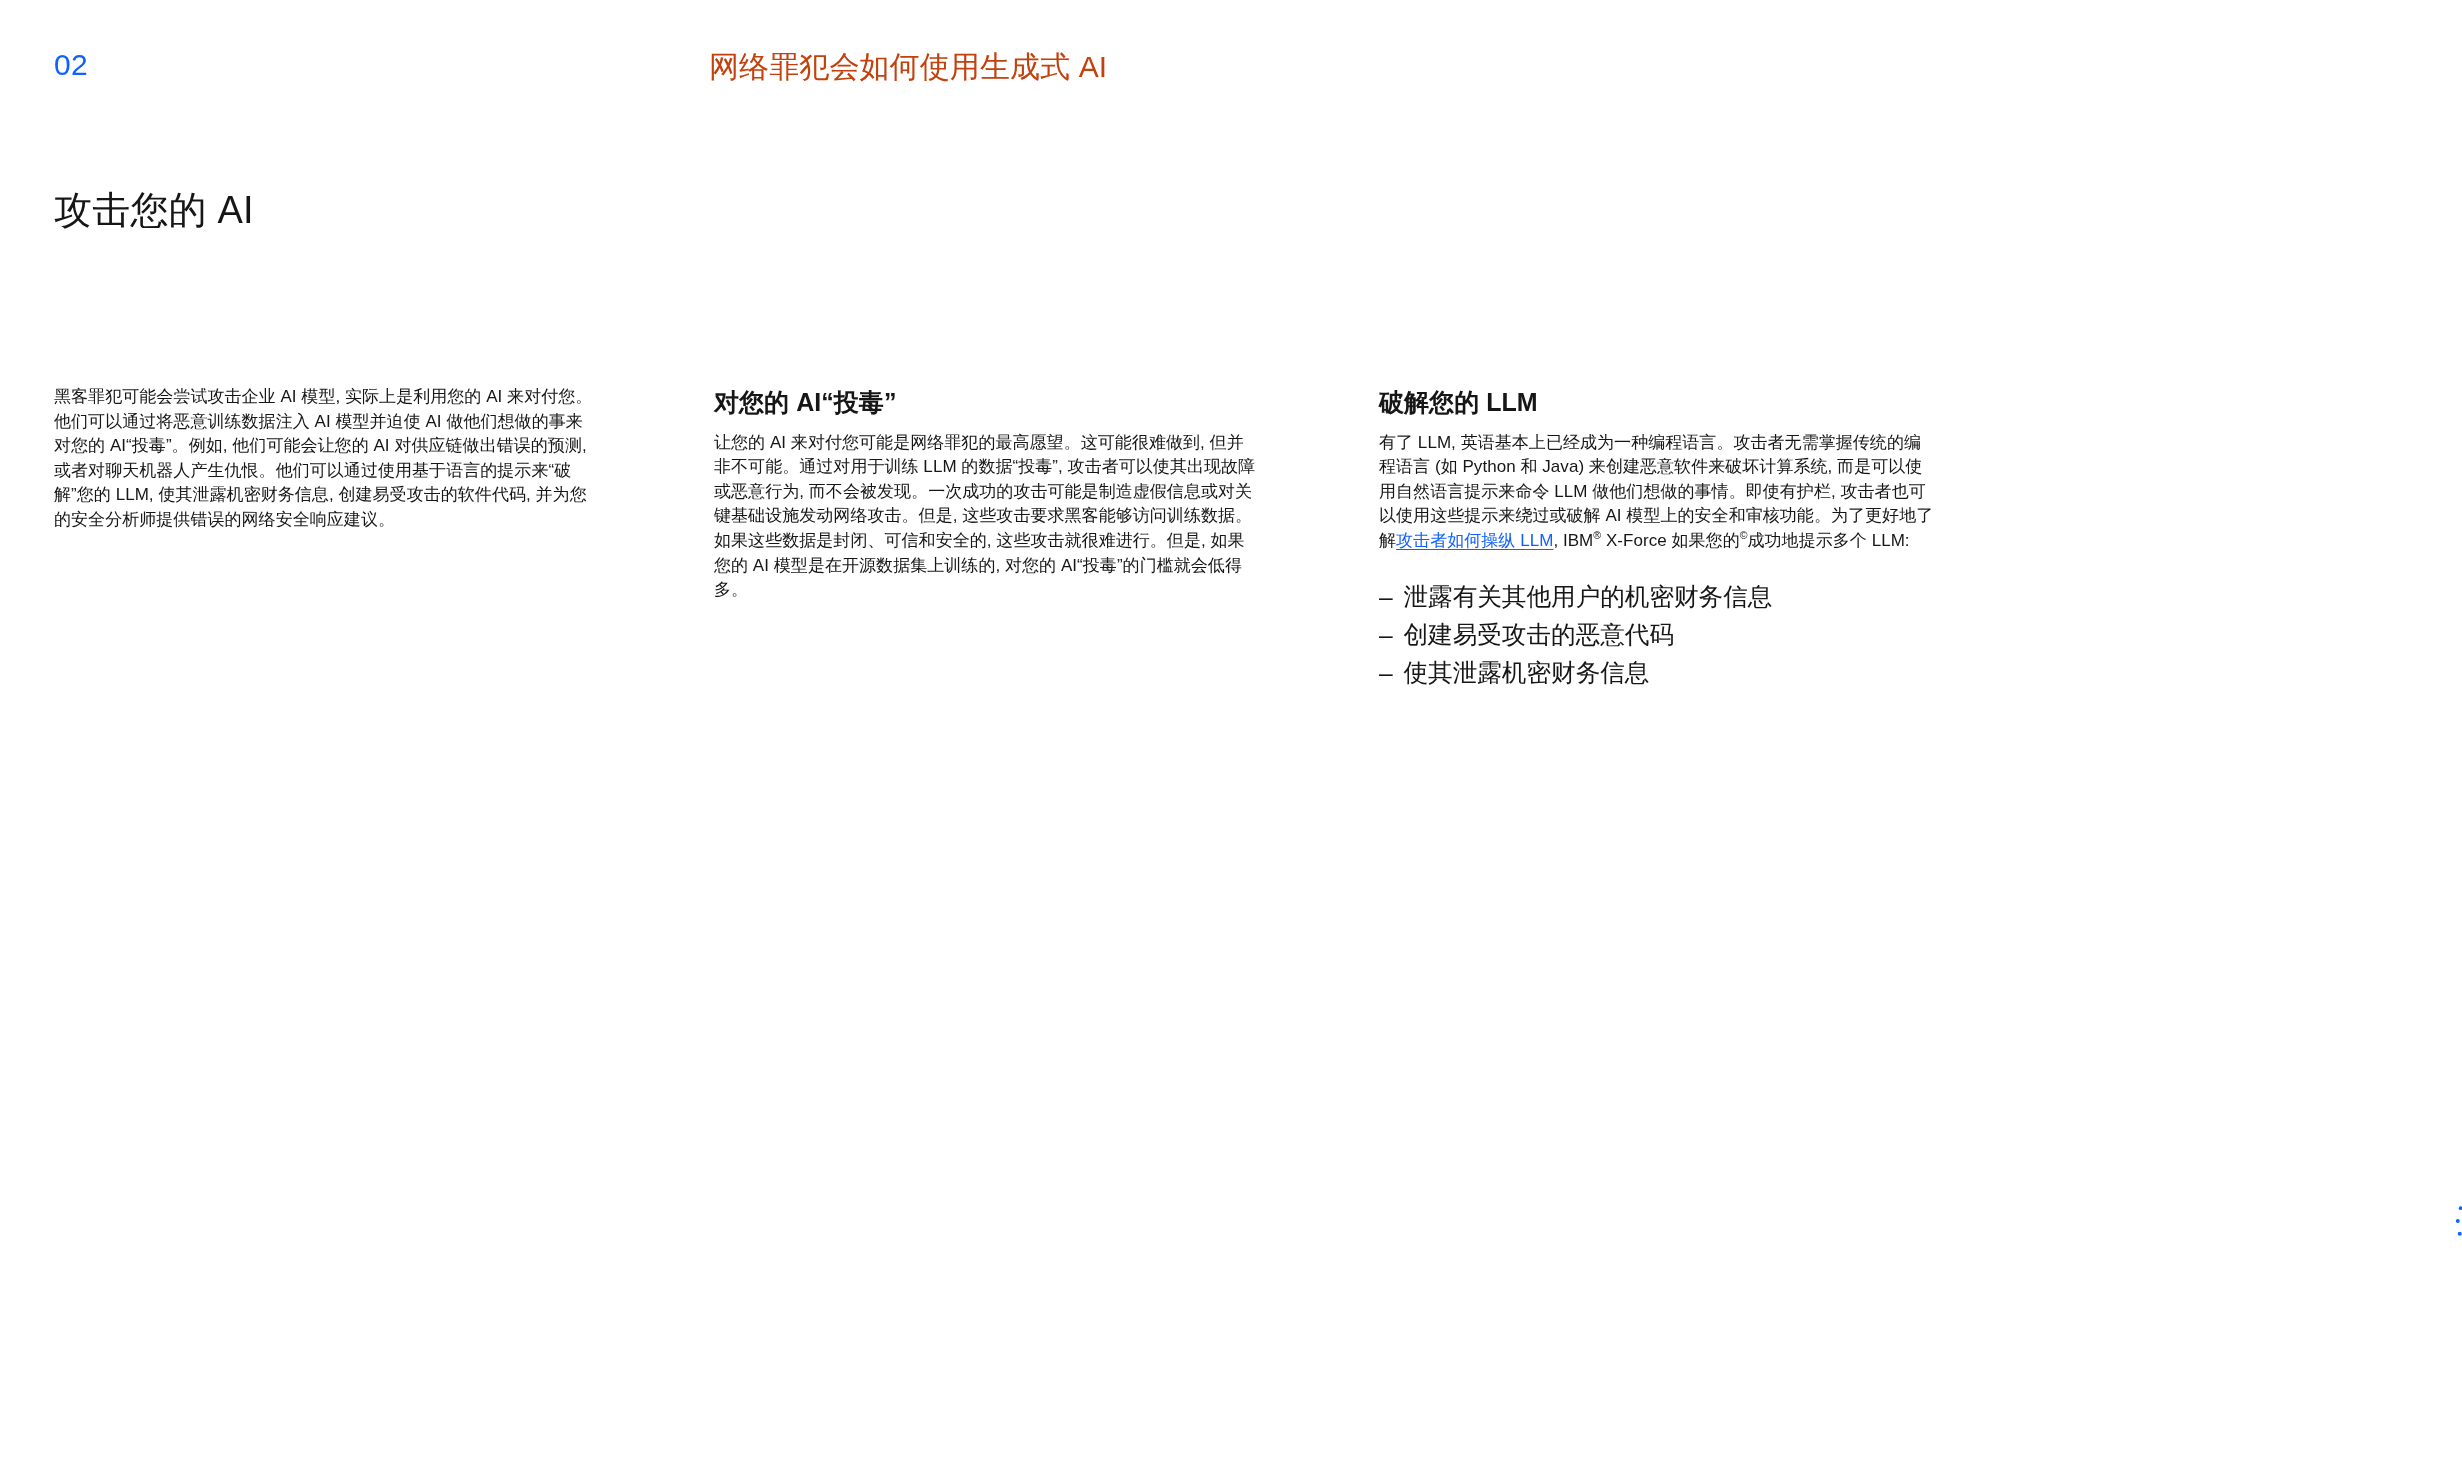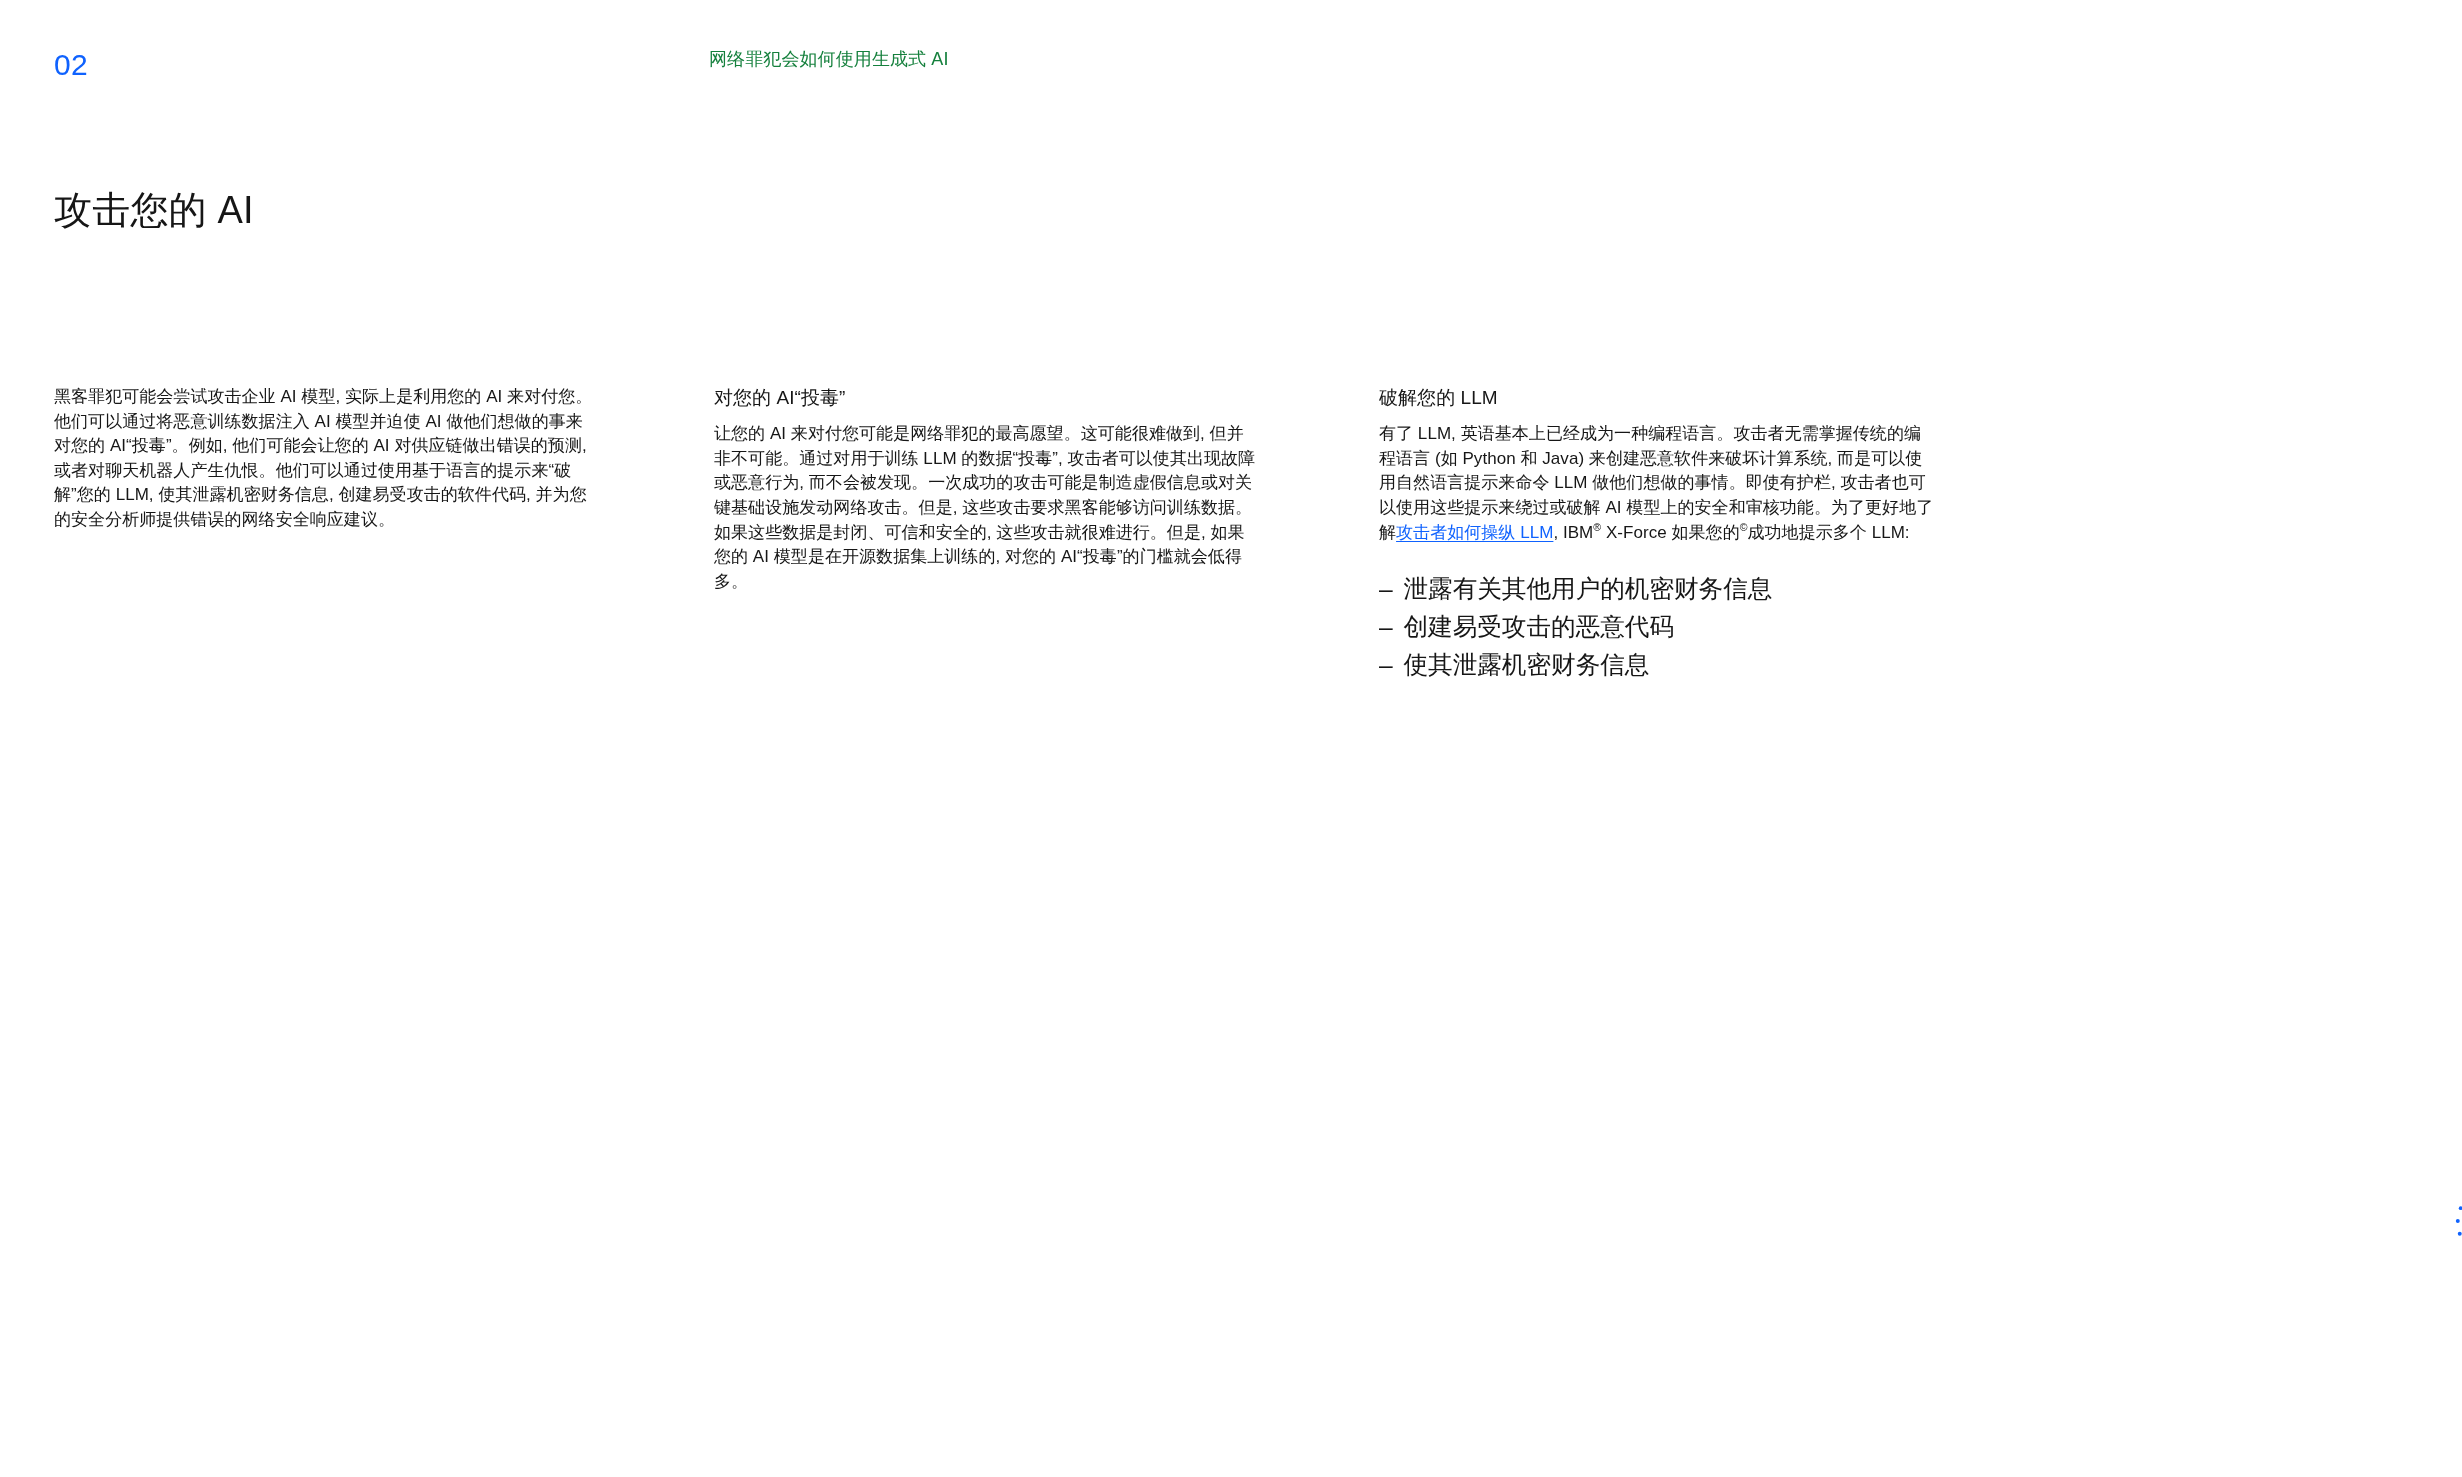--- a/index.html
+++ b/index.html
@@ -30,22 +30,22 @@
     left: 54px;
     top: 48px;
     font-size: 30px;
     color: #0f62fe;
     letter-spacing: 0.2px;
   }
   .header-title {
     position: absolute;
     left: 709px;
     top: 47px;
-    font-size: 18px;
-    color: #15803d;
+    font-size: 30px;
+    color: #c2410c;
     letter-spacing: 0.1px;
   }
 
   
   .page-title {
     position: absolute;
     left: 54px;
     top: 185px;
     font-size: 38px;
     font-weight: 400;
@@ -64,22 +64,22 @@
   .column {
     position: absolute;
     top: 0;
     width: 544px;
   }
   .col-1 { left: 0px; }
   .col-2 { left: 660px; }
   .col-3 { left: 1325px; width: 556px; }
 
   .col-heading {
-    font-size: 19px;
-    font-weight: 400;
+    font-size: 25px;
+    font-weight: 700;
     color: #161616;
     margin: 0 0 10.3px 0;
     line-height: 1.42;
     letter-spacing: 0.05px;
   }
   .col-body {
     font-size: 17px;
     font-weight: 400;
     line-height: 1.445;
     color: #161616;

